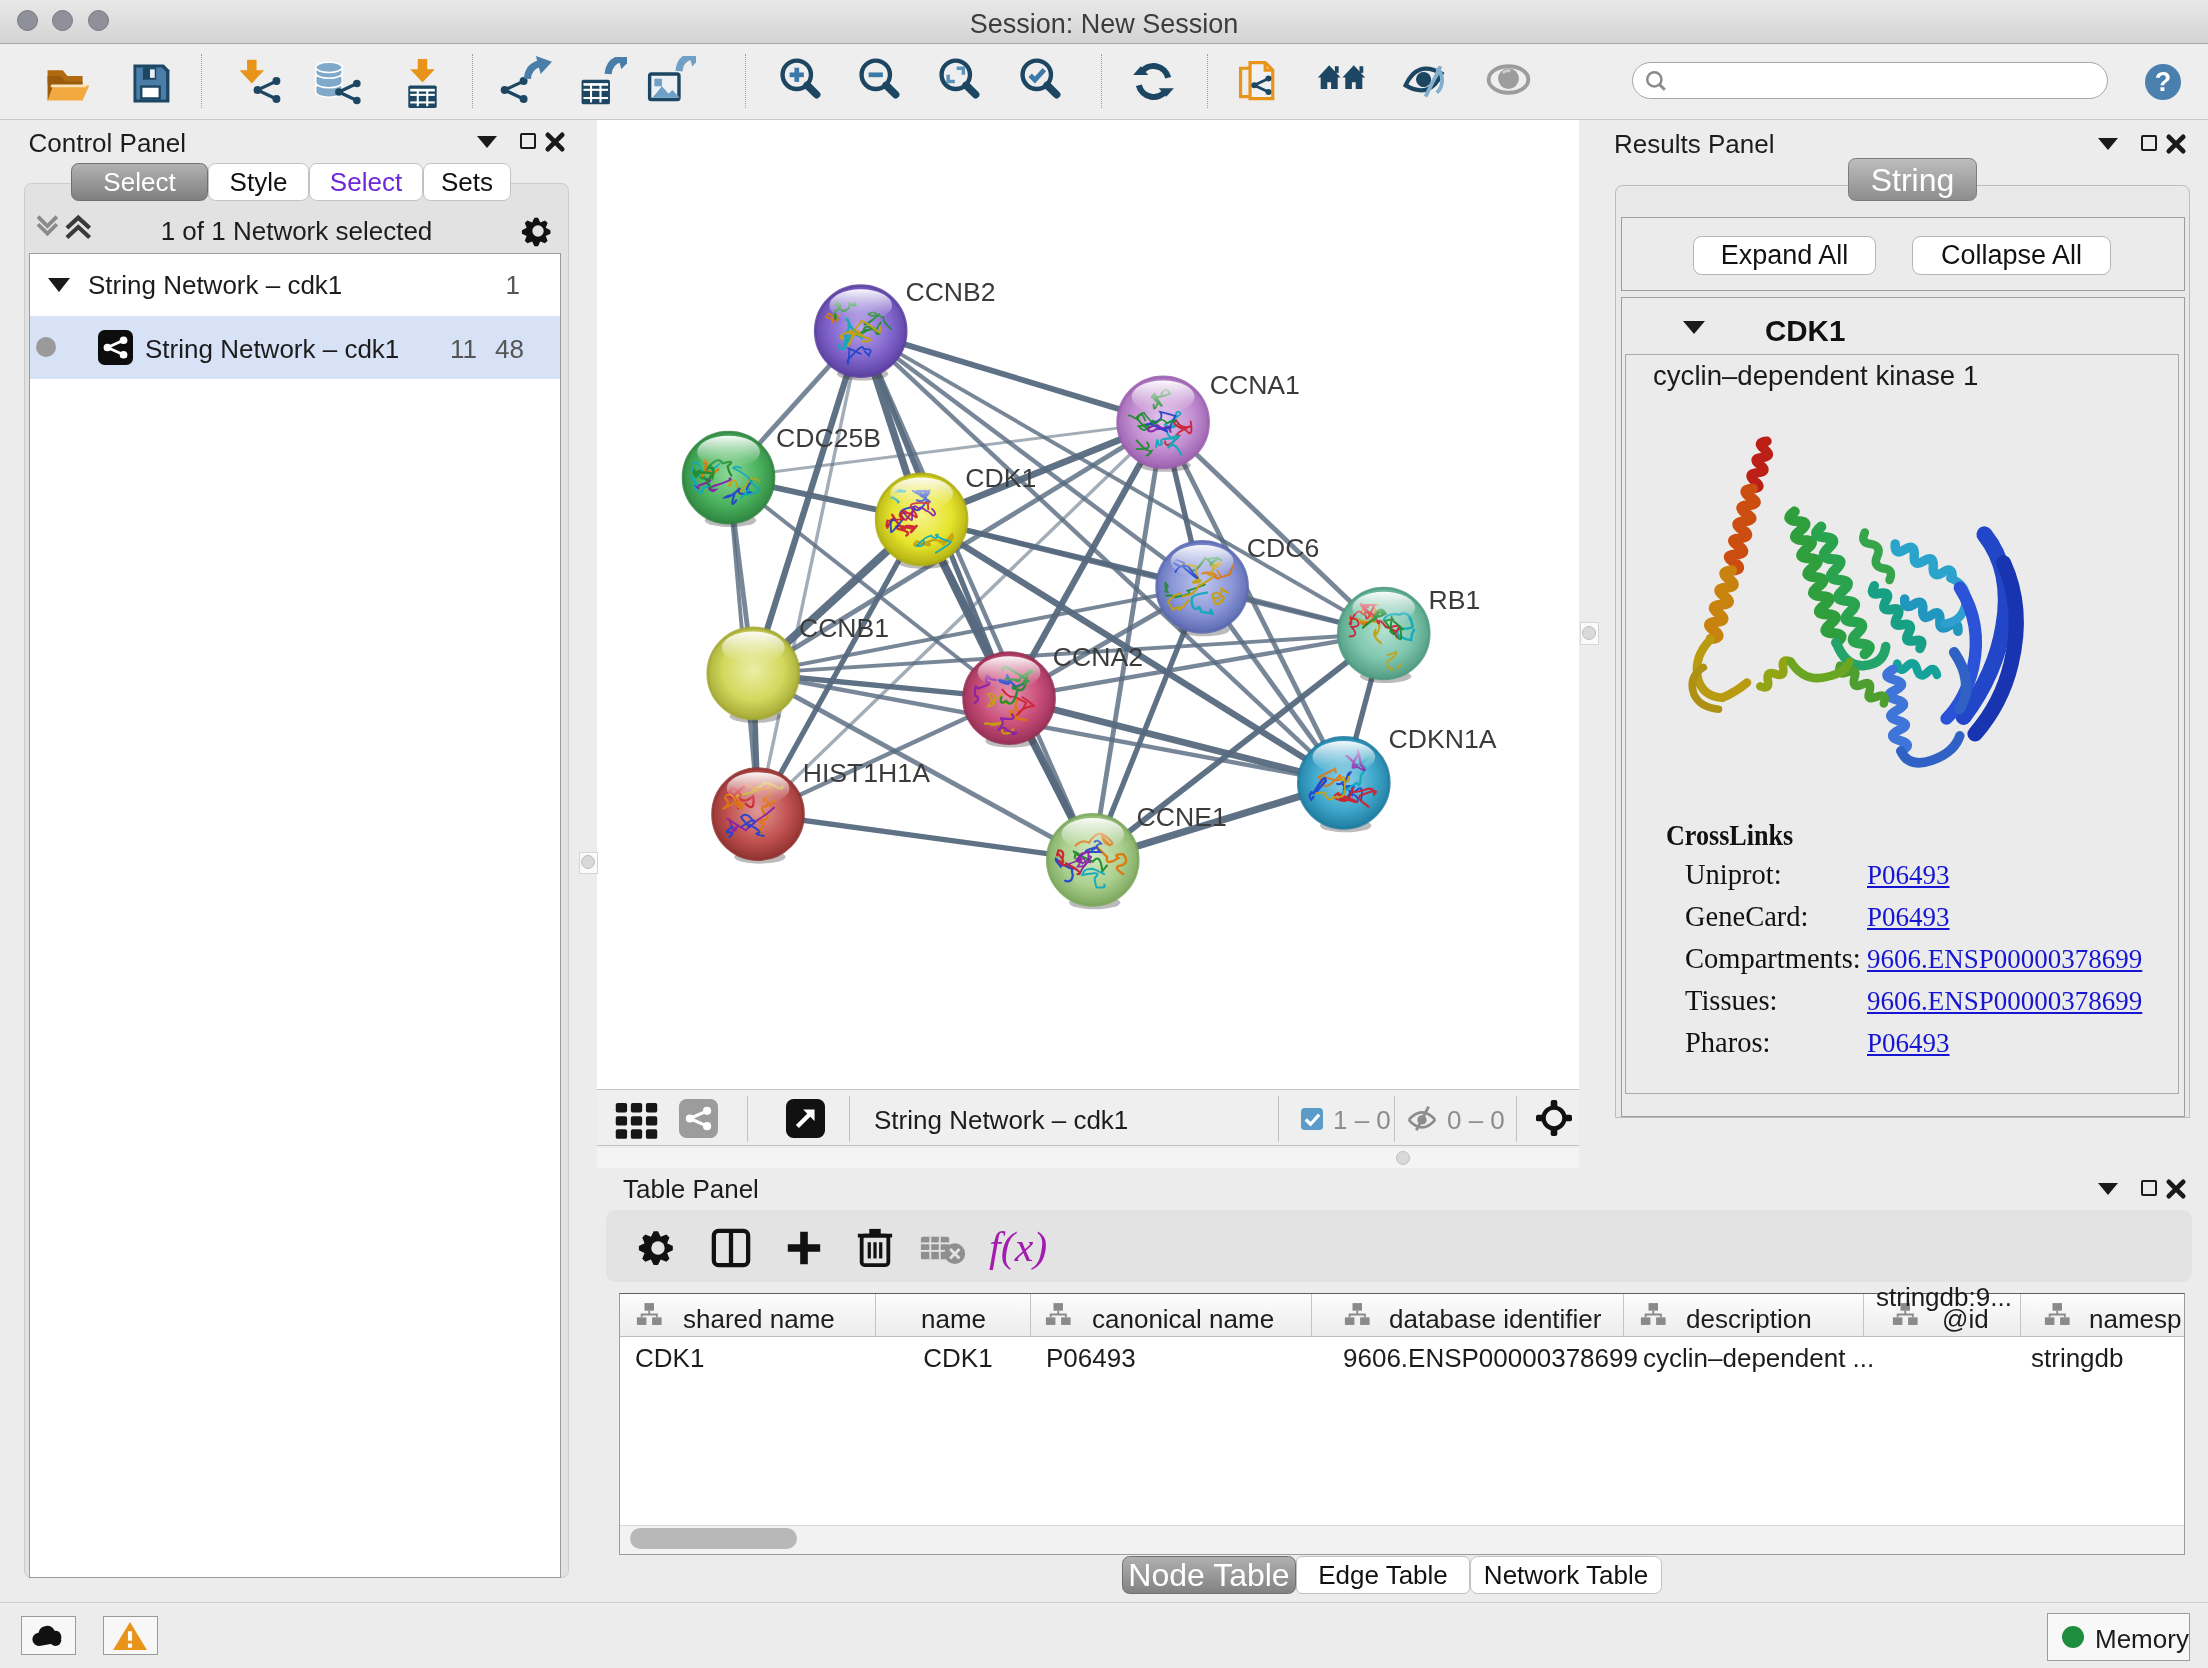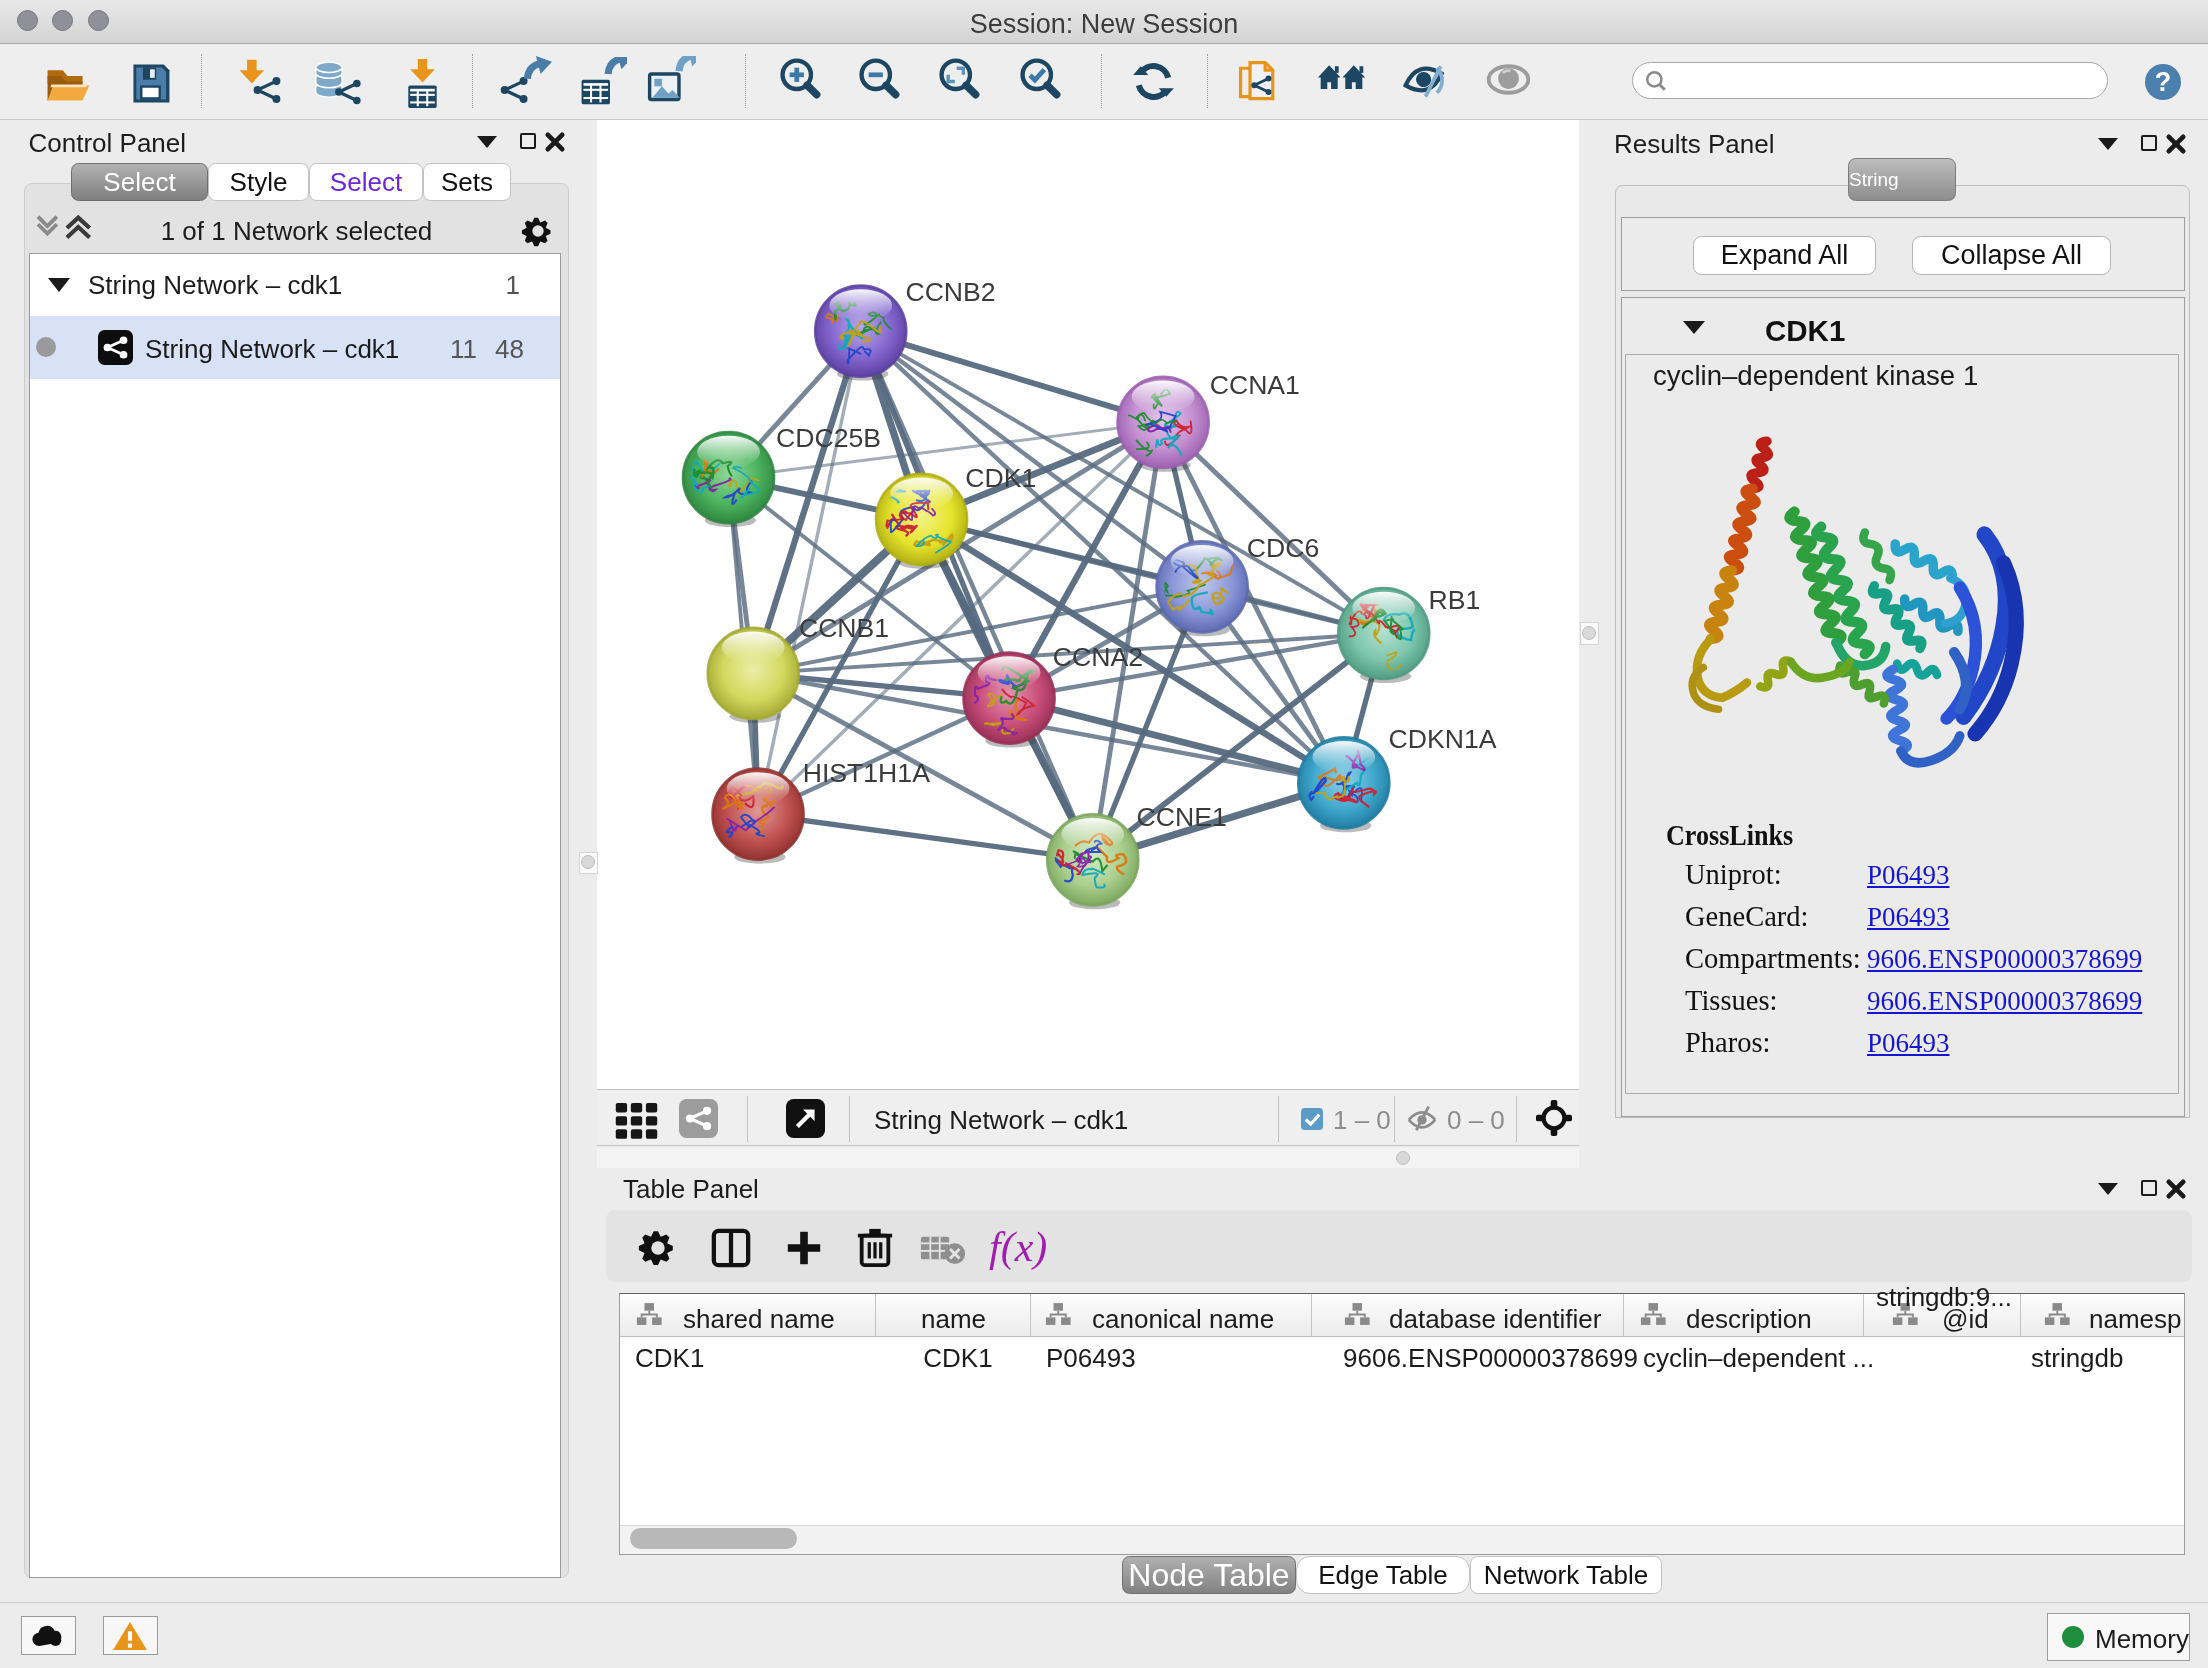--- a/index.html
+++ b/index.html
@@ -554,21 +554,21 @@
 <div class="abs" style="left:579px;top:852px;width:19px;height:22px;background:#fafafa;border:1px solid #d5d5d5"></div>
 <div class="abs" style="left:581px;top:855px;width:14.3px;height:14.3px;border-radius:50%;background:#d9d9d9;border:1px solid #bdbdbd"></div>
 <div class="abs" style="left:1580px;top:120px;width:629px;height:1048px;background:#ececec"></div>
 <div class="abs t27" style="left:1614px;top:129px">Results Panel</div>
 <div style="position:absolute;left:2098px;top:138px;width:0;height:0;border-left:10.5px solid transparent;border-right:10.5px solid transparent;border-top:12.4px solid #1a1a1a"></div>
 <div style="position:absolute;left:2141px;top:135px;width:16px;height:16px;border:2.4px solid #1a1a1a;border-radius:1.9px"></div>
 <svg style="position:absolute;left:2165px;top:133px" width="22" height="22" viewBox="0 0 23 23">
     <path d="M4 4 L19 19 M19 4 L4 19" stroke="#1a1a1a" stroke-width="5" stroke-linecap="round"></path>
   </svg>
 <div class="abs" style="left:1615px;top:185px;width:575px;height:933px;background:#e9e9e9;border:1px solid #bcbcbc;border-radius:7.6px 7.6px 0 0"></div>
-<div class="abs" style="left:1848px;top:158px;width:108px;height:43px;background:linear-gradient(#bdbdbd,#8d8d8d);border:1px solid #7c7c7c;border-radius:7.6px;color:#fff;font-size:19px;line-height:42px">String</div>
+<div class="abs" style="left:1848px;top:158px;width:129px;height:43px;background:linear-gradient(#bdbdbd,#8d8d8d);border:1px solid #7c7c7c;border-radius:7.6px;color:#fff;font-size:32px;text-align:center;line-height:42px">String</div>
 <div class="abs" style="left:1621px;top:217px;width:564px;height:74px;background:#ebebeb;border:1px solid #9e9e9e"></div>
 <div class="abs" style="left:1693px;top:236px;width:183px;height:39px;background:#fff;border:1px solid #b4b4b4;border-radius:8.6px;font-size:27px;text-align:center;line-height:37px;color:#111">Expand All</div>
 <div class="abs" style="left:1912px;top:236px;width:199px;height:39px;background:#fff;border:1px solid #b4b4b4;border-radius:8.6px;font-size:27px;text-align:center;line-height:37px;color:#111">Collapse All</div>
 <div class="abs" style="left:1621px;top:297px;width:564px;height:820px;background:#ebebeb;border:1px solid #9e9e9e"></div>
 <div class="abs" style="left:1683px;top:321px;width:0;height:0;border-left:11.4px solid transparent;border-right:11.4px solid transparent;border-top:13.3px solid #1a1a1a"></div>
 <div class="abs" style="left:1765px;top:314px;font-size:29.5px;font-weight:bold;color:#111">CDK1</div>
 <div class="abs" style="left:1625px;top:354px;width:554px;height:740px;background:#ebebeb;border:1px solid #aaaaaa"></div>
 <div class="abs" style="left:1653px;top:360px;font-size:27.6px;color:#1a1a1a">cyclin–dependent kinase 1</div>
 <svg class="abs" style="left:1669px;top:428px" width="366" height="342" viewBox="0 0 385 360">
 <path d="M103 14 Q91 15 100 22 Q110 30 98 31 Q86 32 96 39 Q105 46 93 47 Q81 48 90 56 Q100 63 88 64" fill="none" stroke="#bb1f16" stroke-width="10" stroke-linecap="round"></path>
@@ -697,21 +697,21 @@
 <div class="abs t27" style="left:635px;top:1343px">CDK1</div>
 <div class="abs t27" style="left:844px;top:1343px;width:228px;text-align:center">CDK1</div>
 <div class="abs t27" style="left:1046px;top:1343px">P06493</div>
 <div class="abs t27" style="left:1343px;top:1343px">9606.ENSP00000378699</div>
 <div class="abs t27" style="left:1643px;top:1343px">cyclin–dependent ...</div>
 <div class="abs t27" style="left:1876px;top:1282px">stringdb:9...</div>
 <div class="abs t27" style="left:2031px;top:1343px">stringdb</div>
 <div class="abs" style="left:620px;top:1525px;width:1564px;height:28.5px;background:#f2f2f2;border-top:1px solid #d8d8d8"></div>
 <div class="abs" style="left:630px;top:1528px;width:167px;height:21px;background:#b8b8b8;border-radius:10.5px"></div>
 <div class="abs" style="left:1122px;top:1556px;width:174px;height:38px;background:linear-gradient(#b0b0b0,#828282);color:#fff;border:1px solid #707070;border-radius:7.6px;font-size:32px;text-align:center;line-height:36px">Node Table</div>
-<div class="abs" style="left:1296px;top:1556px;width:174px;height:38px;background:#fff;color:#111;border:1px solid #c2c2c2;border-radius:14px;font-size:26px;text-align:center;line-height:36px">Edge Table</div>
+<div class="abs" style="left:1296px;top:1556px;width:174px;height:38px;background:#fff;color:#111;border:1px solid #c2c2c2;border-radius:6px;font-size:26px;text-align:center;line-height:36px">Edge Table</div>
 <div class="abs" style="left:1470px;top:1556px;width:192px;height:38px;background:#fff;color:#111;border:1px solid #c2c2c2;border-radius:7.6px;font-size:26px;text-align:center;line-height:36px">Network Table</div>
 <div class="abs" style="left:0;top:1602px;width:2208px;height:67px;background:#ececec;border-top:1px solid #cfcfcf"></div>
 <div class="abs" style="left:21px;top:1616px;width:55px;height:39px;background:#f7f7f7;border:1.9px solid #9a9a9a"></div>
 <svg class="abs" style="left:30px;top:1623px" width="36" height="27" viewBox="0 0 38 28">
     <path d="M10 24 a7 7 0 0 1 -1 -14 a9 9 0 0 1 17 -2 a6.5 6.5 0 0 1 3 12.5 z" fill="#111"></path>
     <circle cx="27" cy="18" r="6" fill="#111"></circle>
   </svg>
 <div class="abs" style="left:103px;top:1616px;width:55px;height:39px;background:#f7f7f7;border:1.9px solid #9a9a9a"></div>
 <svg class="abs" style="left:111px;top:1620px" width="38" height="32" viewBox="0 0 40 34">
     <path d="M20 2 L38 32 H2 z" fill="#e8941a"></path>

